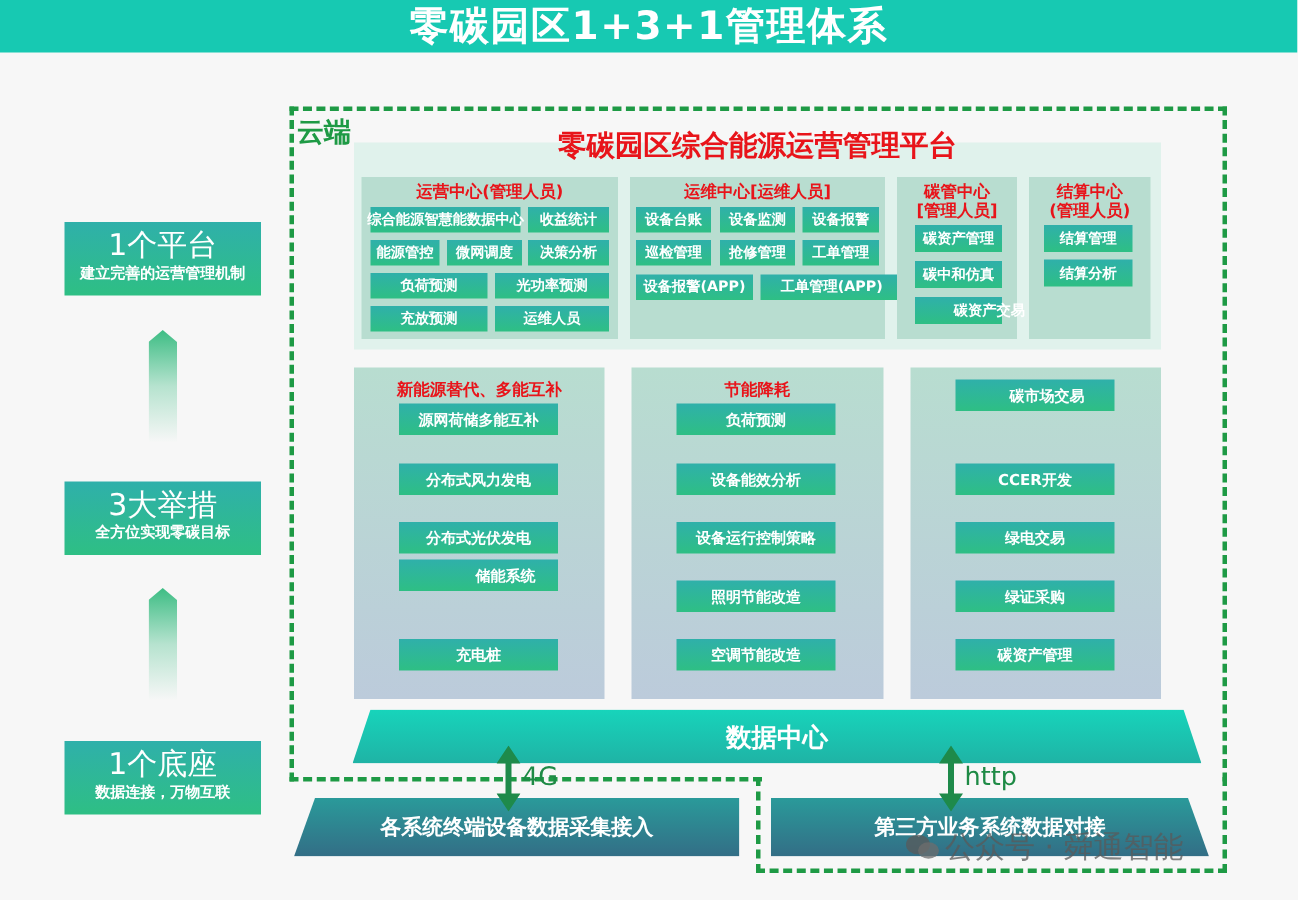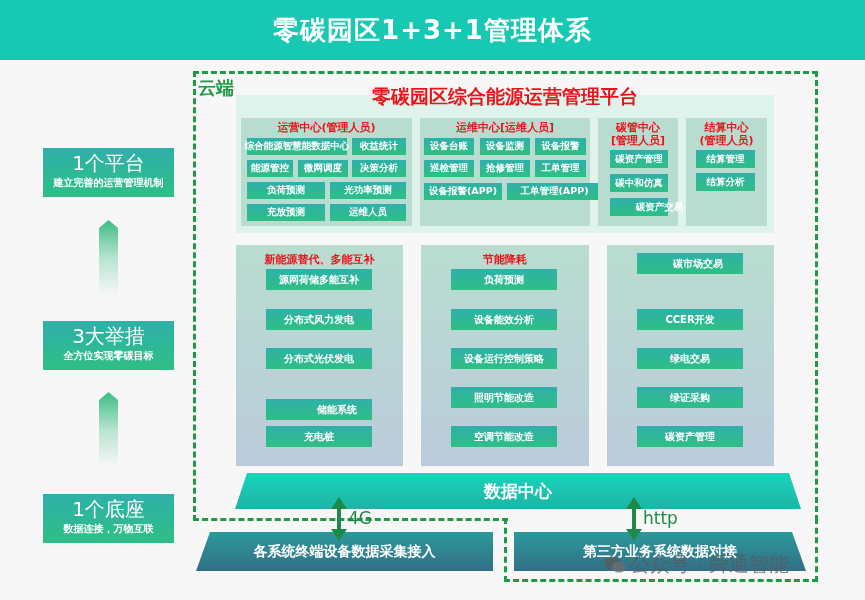--- a/index.html
+++ b/index.html
@@ -3,21 +3,21 @@
   <meta charset="utf-8">
   <style>
     * { box-sizing: border-box; margin: 0; padding: 0; }
     body {
       width: 865px; height: 600px; overflow: hidden;
       background: #f7f7f7;
       font-family: "DejaVu Sans", "Liberation Sans", sans-serif;
       position: relative;
     }
     .header {
-      position: absolute; left: 0; top: 0; width: 865px; height: 60px;
+      position: absolute; left: 0; top: 0; width: 865px; height: 35px;
       background: #17c9b2;
       display: flex; align-items: center; justify-content: center;
       color: #fff; font-size: 26px; font-weight: bold; letter-spacing: 1px;
     }
     .dash-cloud {
       position: absolute; left: 193px; top: 71px; width: 625px; height: 450px;
       border: 3px dashed #1e9a45; border-bottom: none;
     }
     .dash-bottom-left {
       position: absolute; left: 193px; top: 518px; width: 315px; height: 0;
@@ -170,21 +170,21 @@
   <div class="group-title">(管理人员)</div>
   <div class="btn" style="left:10px; top:32px; width:59px; height:18px;">结算管理</div>
   <div class="btn" style="left:10px; top:55px; width:59px; height:18px;">结算分析</div>
 </div>
 
 <div class="pillar" style="left:236px; width:167px;">
   <div class="pillar-title">新能源替代、多能互补</div>
   <div class="pbtn" style="top:24px;">源网荷储多能互补</div>
   <div class="pbtn" style="top:64px;">分布式风力发电</div>
   <div class="pbtn" style="top:103px;">分布式光伏发电</div>
-  <div class="pbtn" style="top:154px;padding-left:36px;">储能系统</div>
+  <div class="pbtn" style="top:128px;padding-left:36px;">储能系统</div>
   <div class="pbtn" style="top:181px;">充电桩</div>
 </div>
 
 <div class="pillar" style="left:421px; width:168px;">
   <div class="pillar-title">节能降耗</div>
   <div class="pbtn" style="top:24px;">负荷预测</div>
   <div class="pbtn" style="top:64px;">设备能效分析</div>
   <div class="pbtn" style="top:103px;">设备运行控制策略</div>
   <div class="pbtn" style="top:142px;">照明节能改造</div>
   <div class="pbtn" style="top:181px;">空调节能改造</div>

